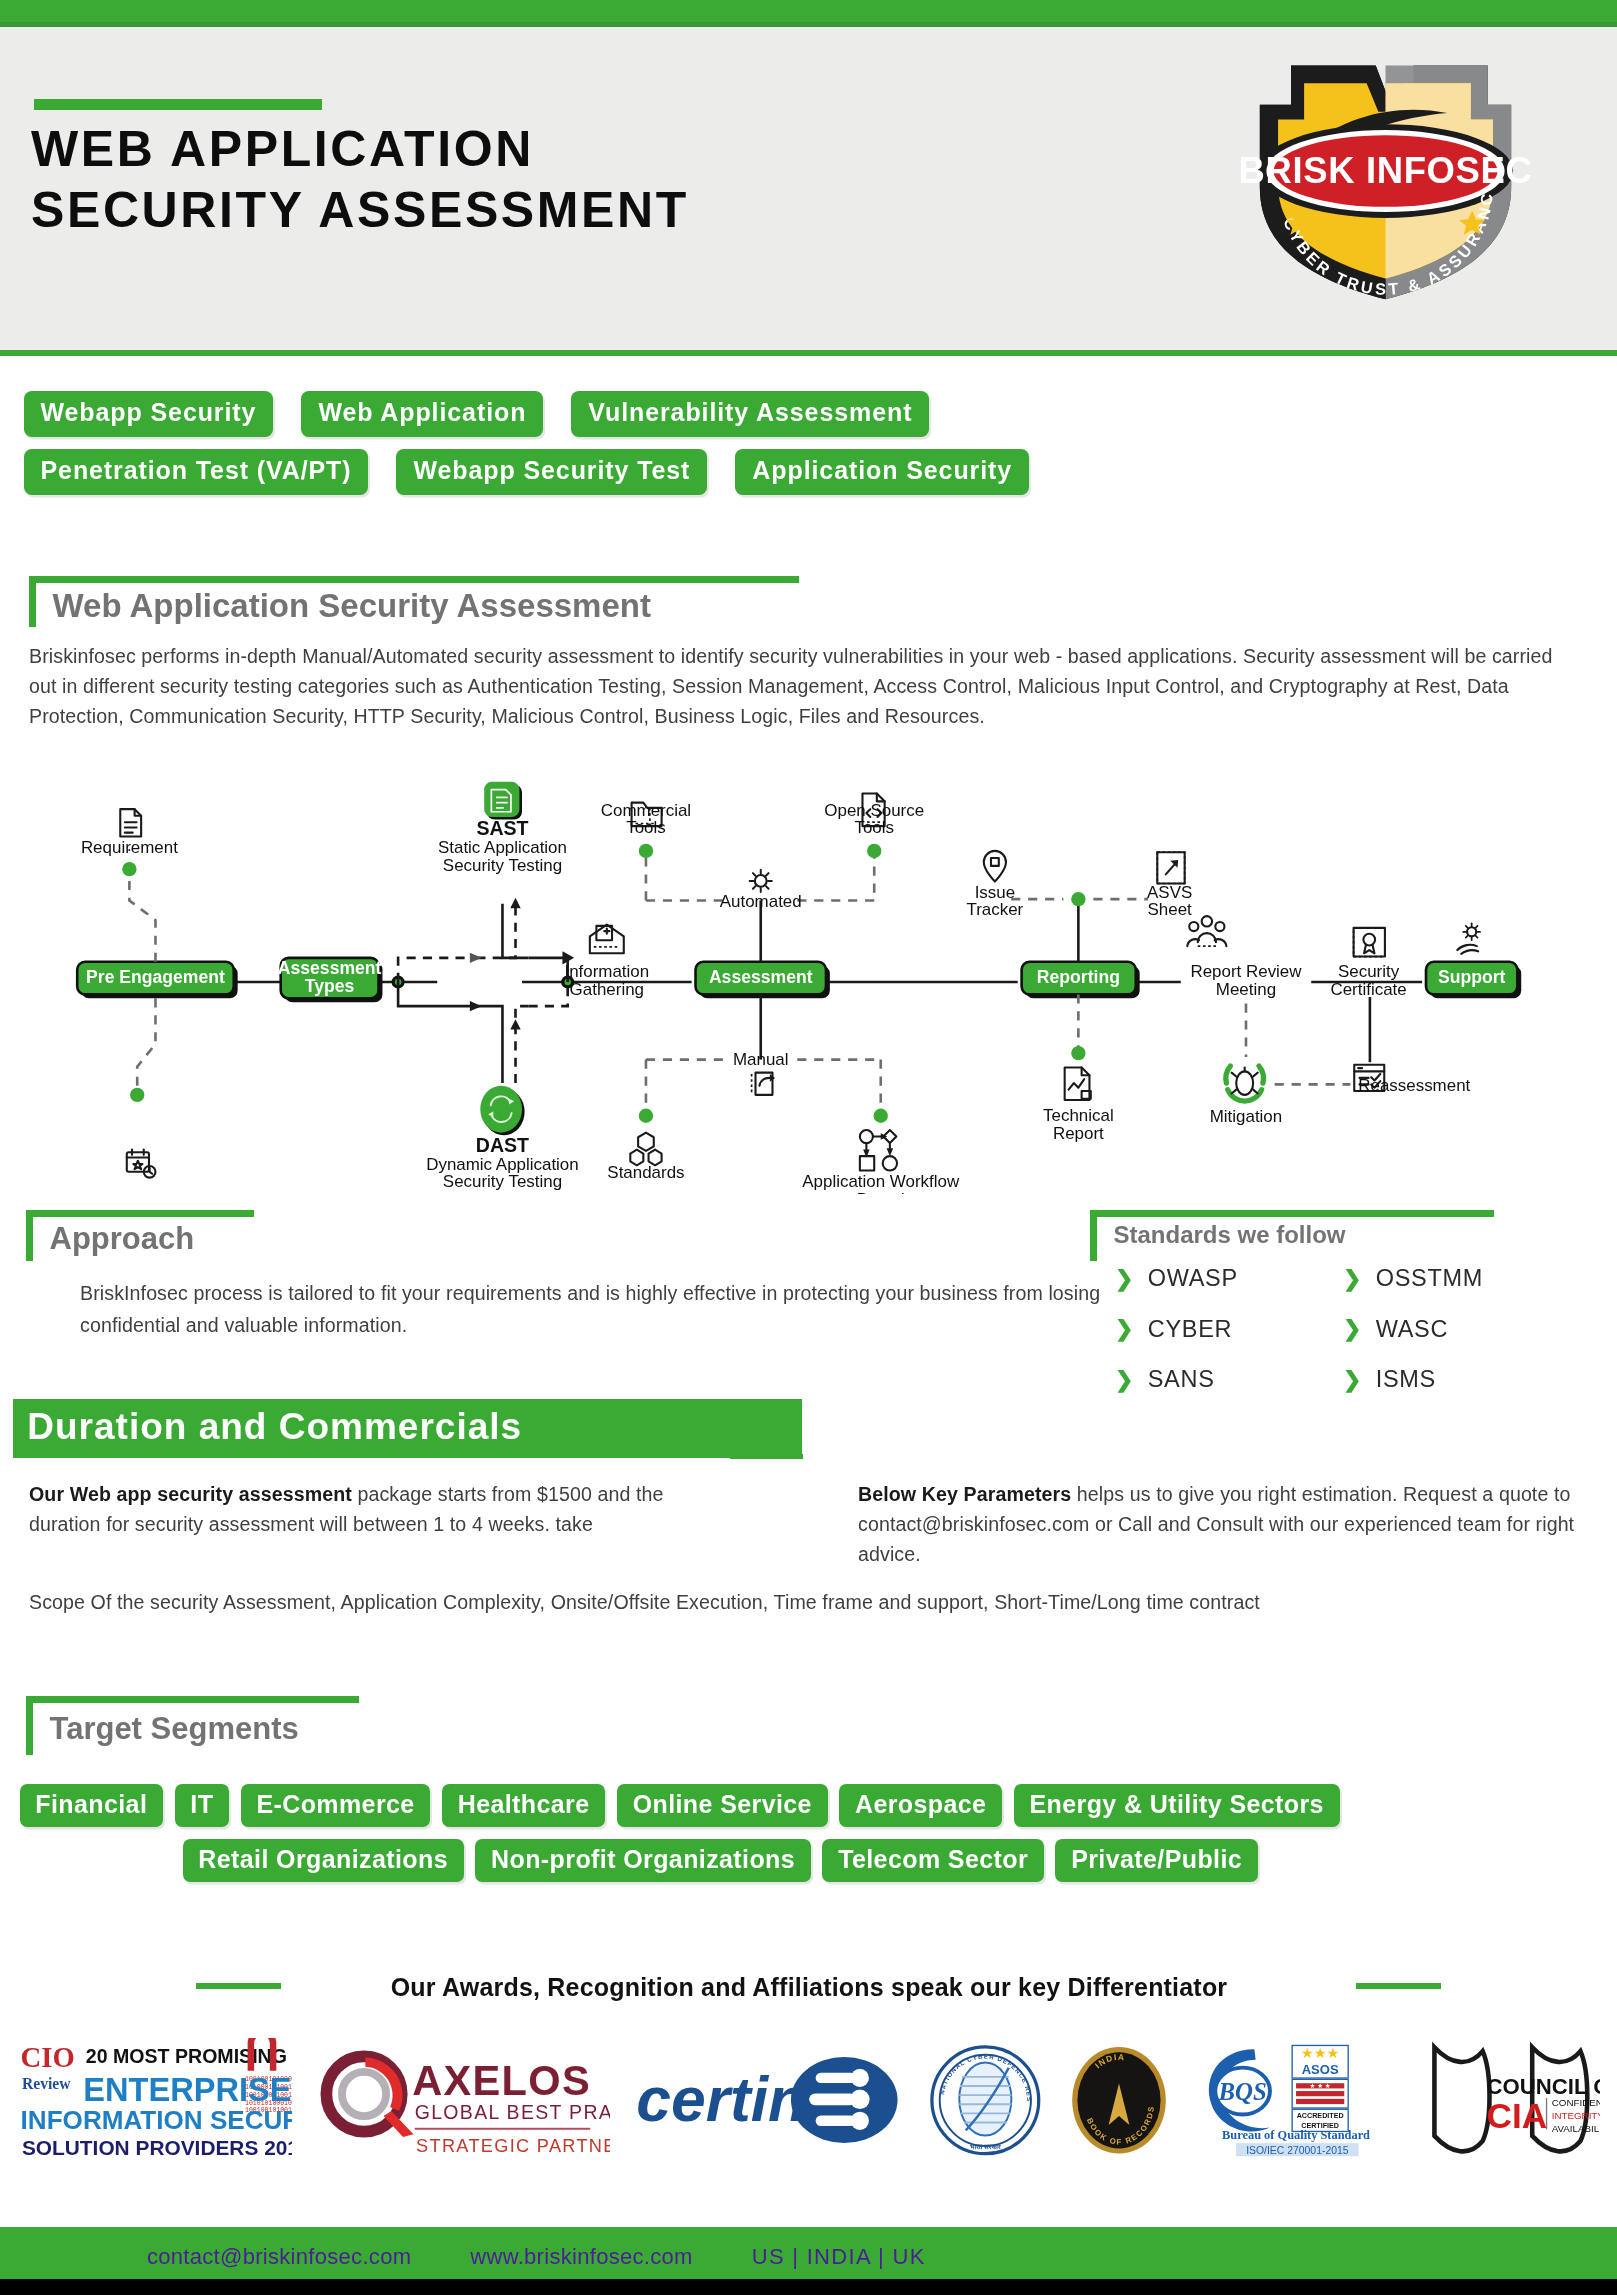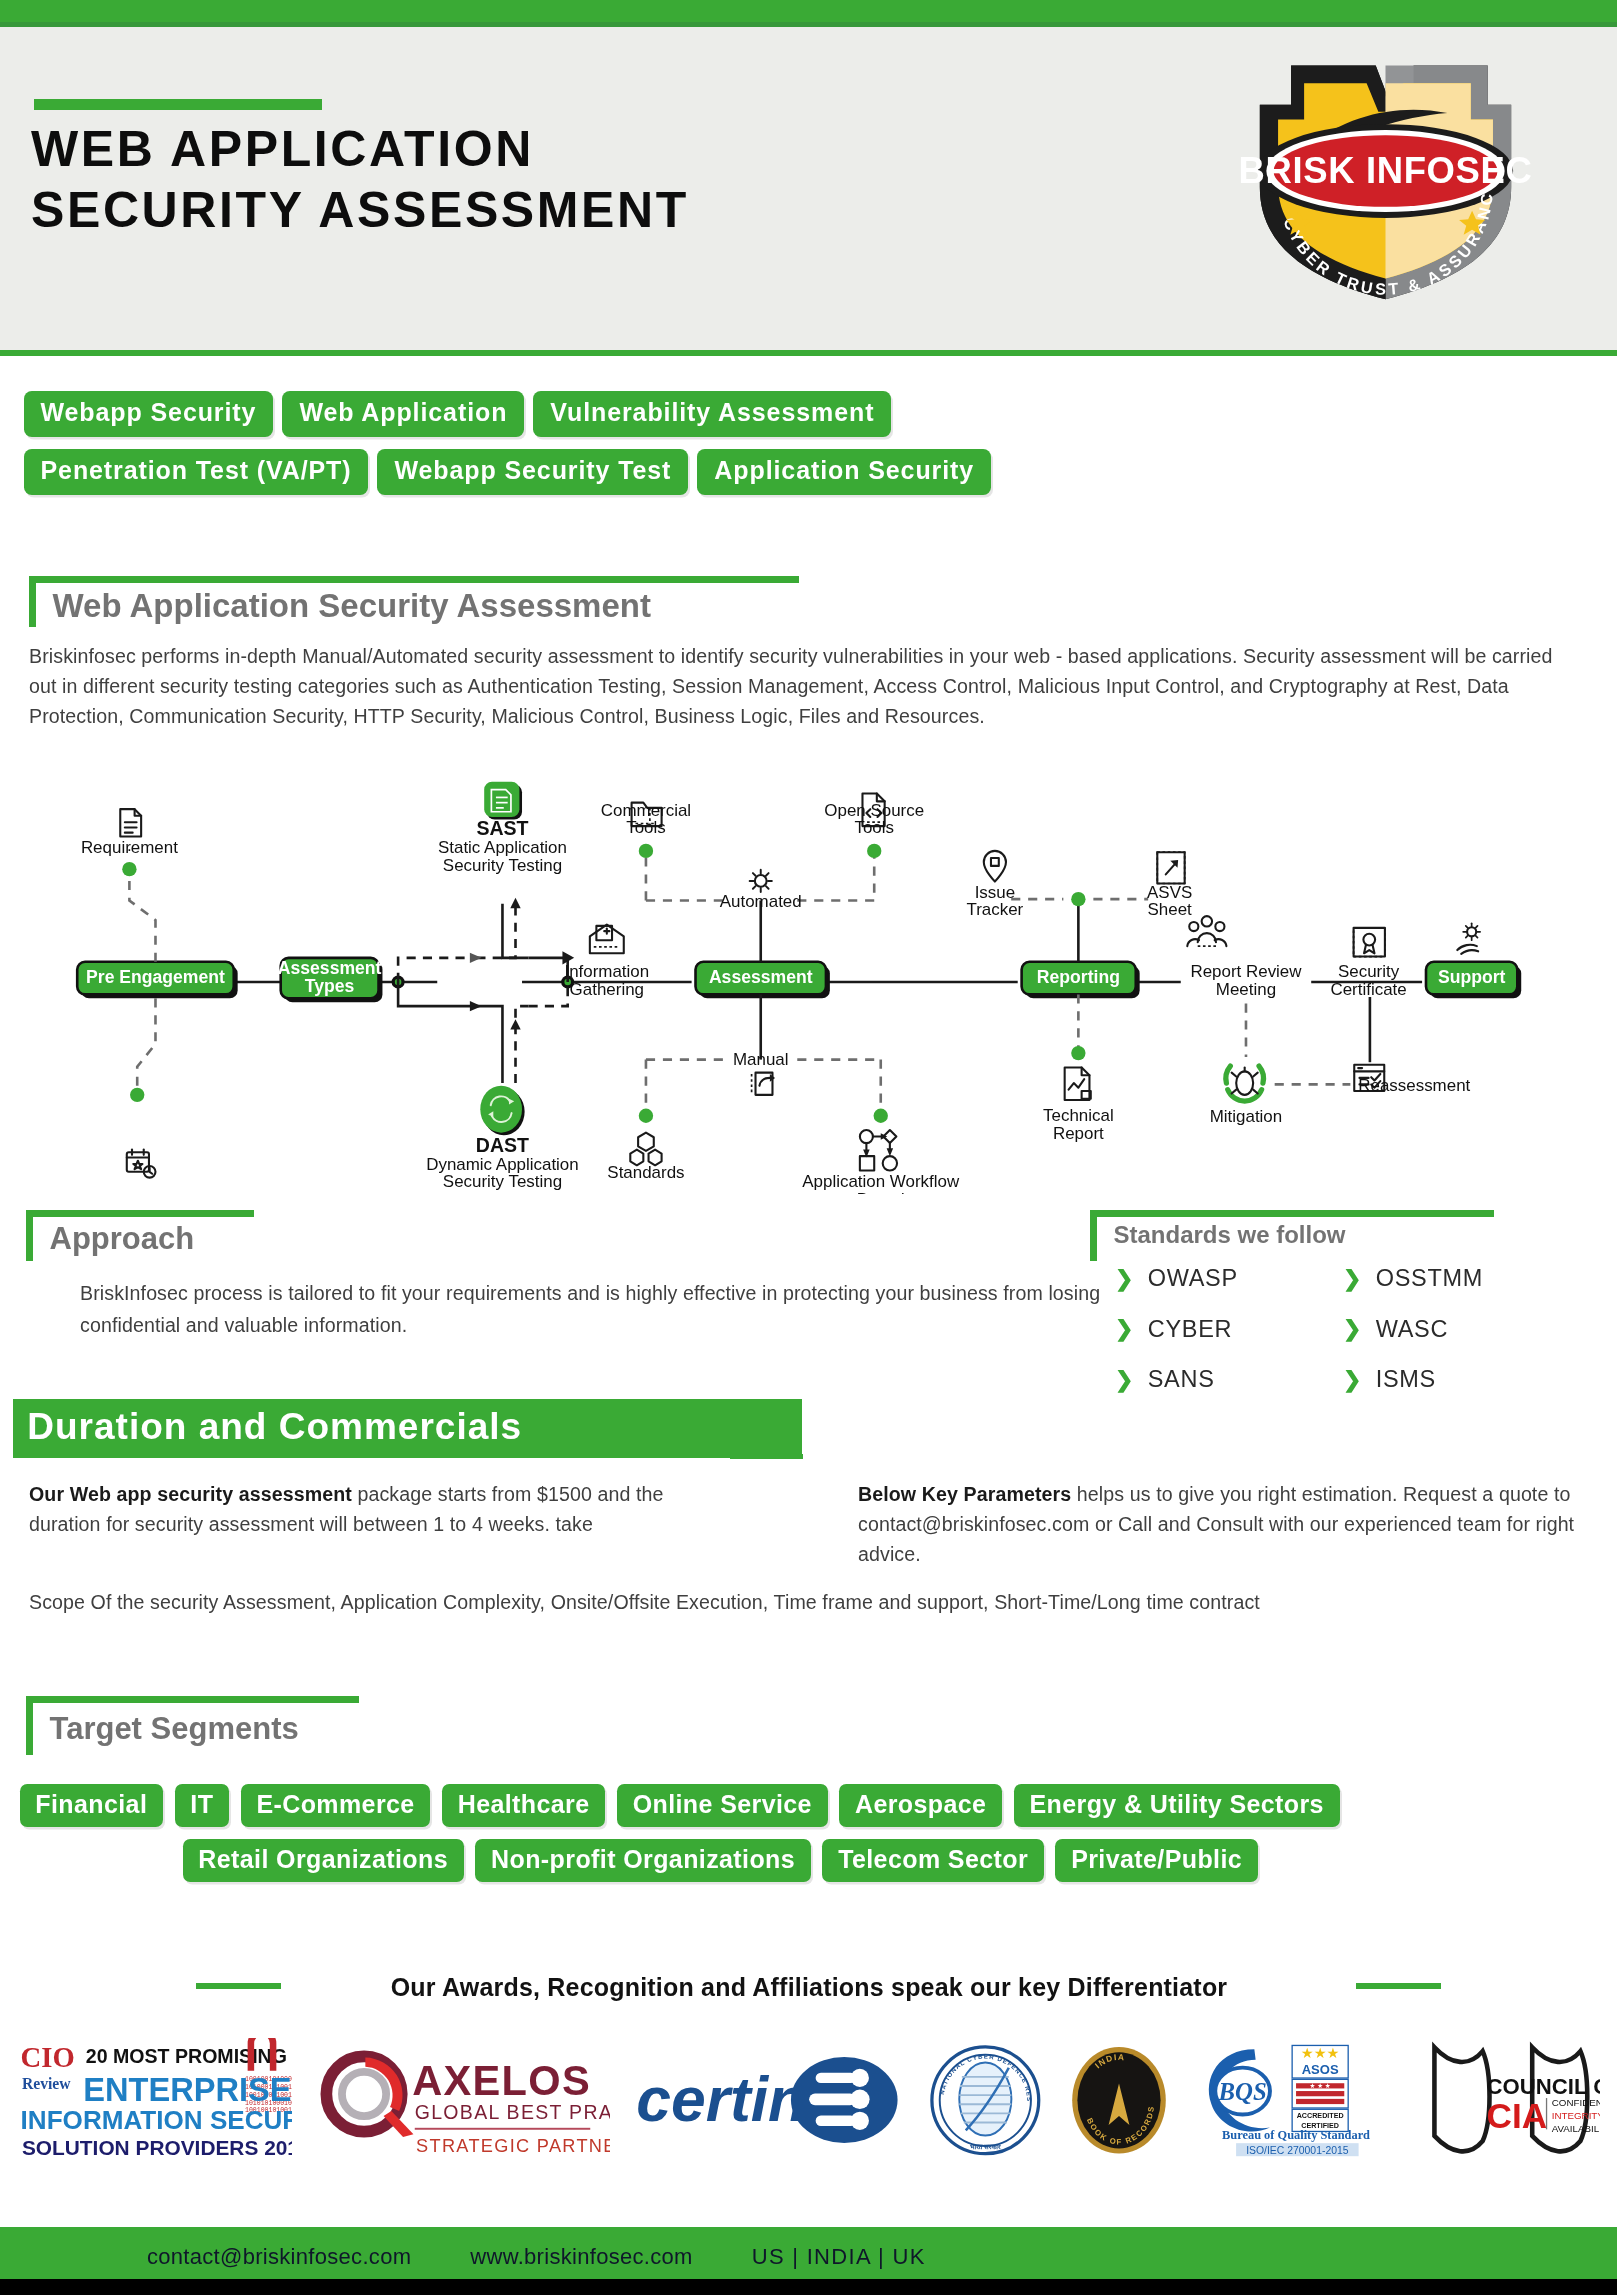--- a/index.html
+++ b/index.html
@@ -25,21 +25,21 @@
            font-size:50px; font-weight:700; letter-spacing:2.6px; line-height:1.22;
            color:#0d0d0d; font-family:"Liberation Sans", sans-serif; }
   .title span { display:block; }
 
   
   .logo { position:absolute; left:1239px; top:36px; width:293px; height:274px; }
   .logo svg { width:100%; height:100%; display:block; }
 
   
   .tags { position:absolute; left:23.5px; top:391px; width:1565px; }
-  .tagrow { display:flex; gap:9px; margin-bottom:12.4px; }
+  .tagrow { display:flex; gap:28px; margin-bottom:12.4px; }
   .pill {
     background:#3aaa35; color:#fff; border-radius:7.8px;
     padding:9px 17px 11.7px 17px; font-size:25px; font-weight:700;
     letter-spacing:0.9px; line-height:1;
     box-shadow:2px 2.6px 0 rgba(0,0,0,0.10);
     white-space:nowrap;
   }
 
   
   .bracket-head { position:absolute; }
@@ -96,21 +96,21 @@
   .logos { position:absolute; left:0; top:2025px; width:1618px; height:150px;
            display:flex; align-items:center; justify-content:space-between; padding:0 18px; }
   .logo-cell { flex:0 0 auto; display:flex; align-items:center; justify-content:center; }
   .logo-cell svg { display:block; }
 
   
   .footer { position:absolute; left:0; top:2227px; width:1618px; height:59px; background:#3aaa35; }
   .footer-shadow { position:absolute; left:0; top:2279px; width:1618px; height:16.3px; background:#000; }
   .footer-inner { position:absolute; left:0; top:0; width:1618px; height:59px;
                   display:flex; align-items:center; gap:59px; padding-left:147px; }
-  .footer-inner .fi { color:#0f172a; font-size:22px; letter-spacing:0.3px; white-space:nowrap; }
+  .footer-inner .fi { color:#4c1d95; font-size:22px; letter-spacing:0.3px; white-space:nowrap; }
   .footer-inner .fi.sep { letter-spacing:1.3px; }
 </style>
 </head>
 <body>
 
 <div class="page">
 
   <div class="topbar"></div>
   <div class="topbar-shadow"></div>
 

